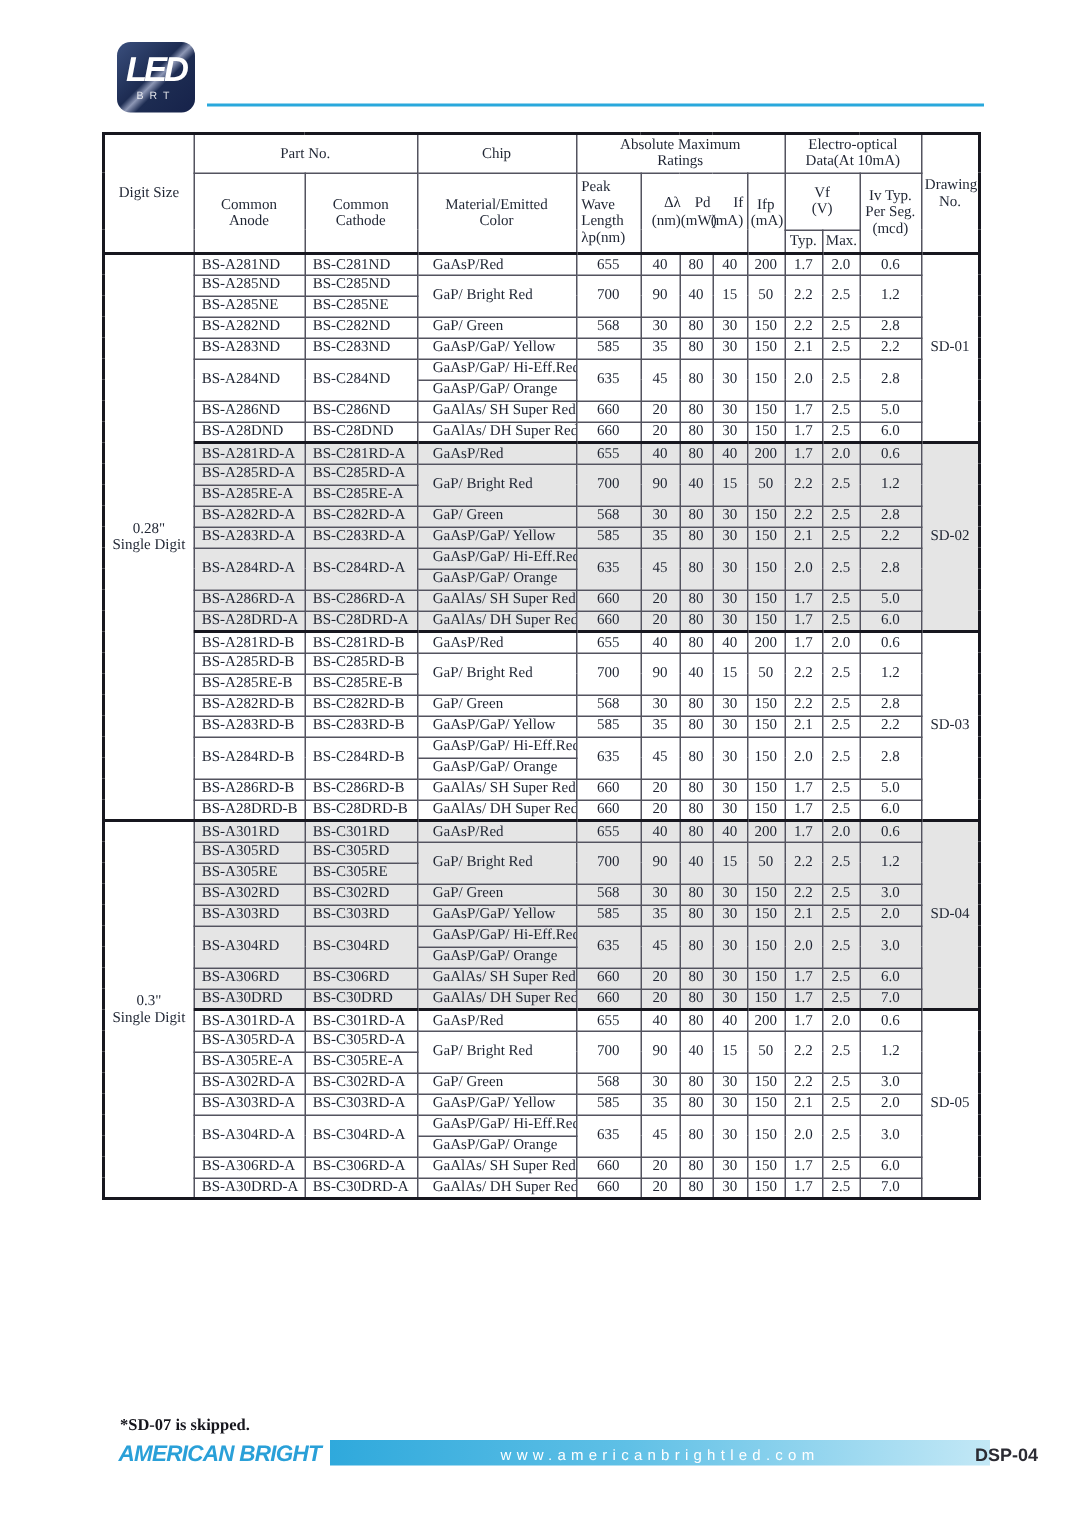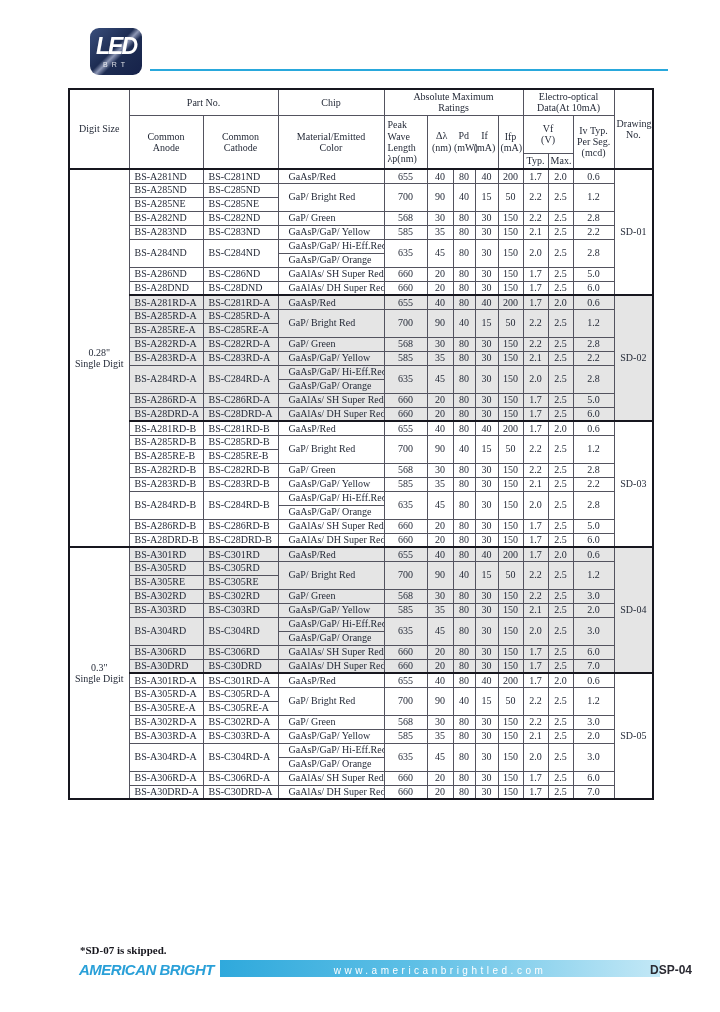--- a/index.html
+++ b/index.html
@@ -3,21 +3,21 @@
 <meta charset="utf-8">
 <style>
   html,body { margin:0; padding:0; background:#888; }
   .page {
     position:relative; width:720px; height:1012px; background:#ffffff;
     margin:0 auto; overflow:hidden;
     font-family:"Liberation Serif", serif;
   }
 
   
-  .masthead { position:absolute; left:12px; top:0; width:624px; height:88px;text-decoration:underline; }
+  .masthead { position:absolute; left:0; top:0; width:624px; height:88px;text-decoration:underline; }
   .logo {
     position:absolute; left:78px; top:28px; width:52px; height:47px;
     background:linear-gradient(135deg,#3a4f7d 0%,#1d2c52 45%,#8d97b5 52%,#1d2c52 60%,#16224a 100%);
     border-radius:9px; color:#fff; text-align:center;
   }
   .logo .led { font-family:"Liberation Sans",sans-serif; font-style:italic; font-weight:bold;
     font-size:23px; line-height:30px; letter-spacing:-2px; display:block; margin-top:3px; }
   .logo .brt { font-family:"Liberation Sans",sans-serif; font-size:7px; letter-spacing:4px;
     display:block; line-height:8px; opacity:.85; }
   .titles { position:absolute; left:138px; top:40px; white-space:nowrap;
@@ -41,21 +41,21 @@
   .spec thead tr.h2 { height:38px; }
   .spec thead tr.h3 { height:16px; }
   .spec tbody tr { height:14px; }
   .spec td.pn  { text-align:left; padding-left:5px; white-space:nowrap; }
   .spec td.mat { text-align:left; padding-left:10px; white-space:nowrap; }
   .spec td.dsize { background:#fff; }
   .spec tr.gstart td, .spec tr.gstart th { border-top:2px solid #17171f; }
   .spec tr.shaded td { background:#e5e5e5; }
   .spec tr.shaded td.dsize { background:#fff; }
   .spec th.peak { text-align:left; padding-left:3px;margin-top:15px; }
-  .tri { display:grid; grid-template-columns:37% 30% 33%; row-gap:1px; }
+  .tri { display:grid; grid-template-columns:37% 30% 33%; row-gap:1px;text-align:right; }
   .tri span { display:block; }
 
   
   .footnote { position:absolute; left:80px; top:944px; font-size:11px; font-weight:bold; color:#15151c; }
   .brandrow { position:absolute; left:0; top:960px; width:720px; height:18px; }
   .wordmark { position:absolute; left:79px; top:1px; font-family:"Liberation Sans",sans-serif;
     font-weight:bold; font-style:italic; font-size:15px; letter-spacing:-0.5px; color:#2aa0d8; white-space:nowrap; }
   .urlbar { position:absolute; left:220px; top:0; width:440px; height:17px;
     background:linear-gradient(90deg,#2fa9dc 0%,#5fc0e6 45%,#c3e8f6 100%);
     text-align:center; }

